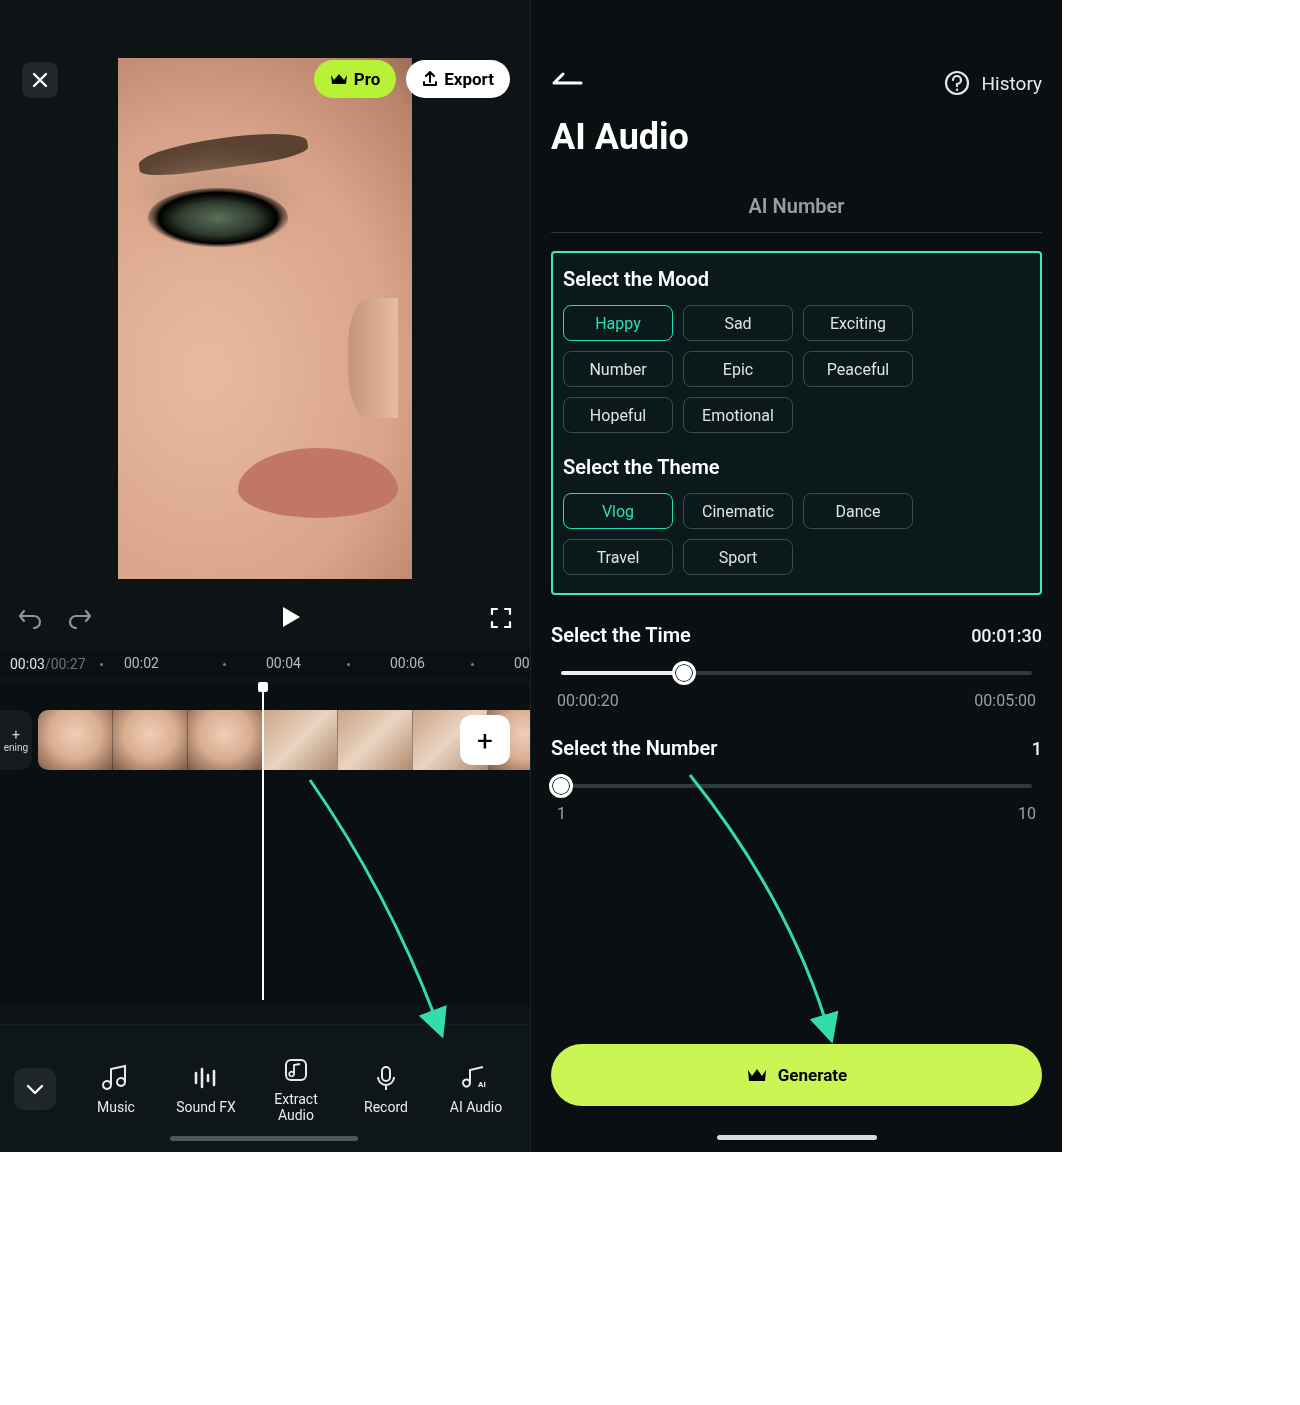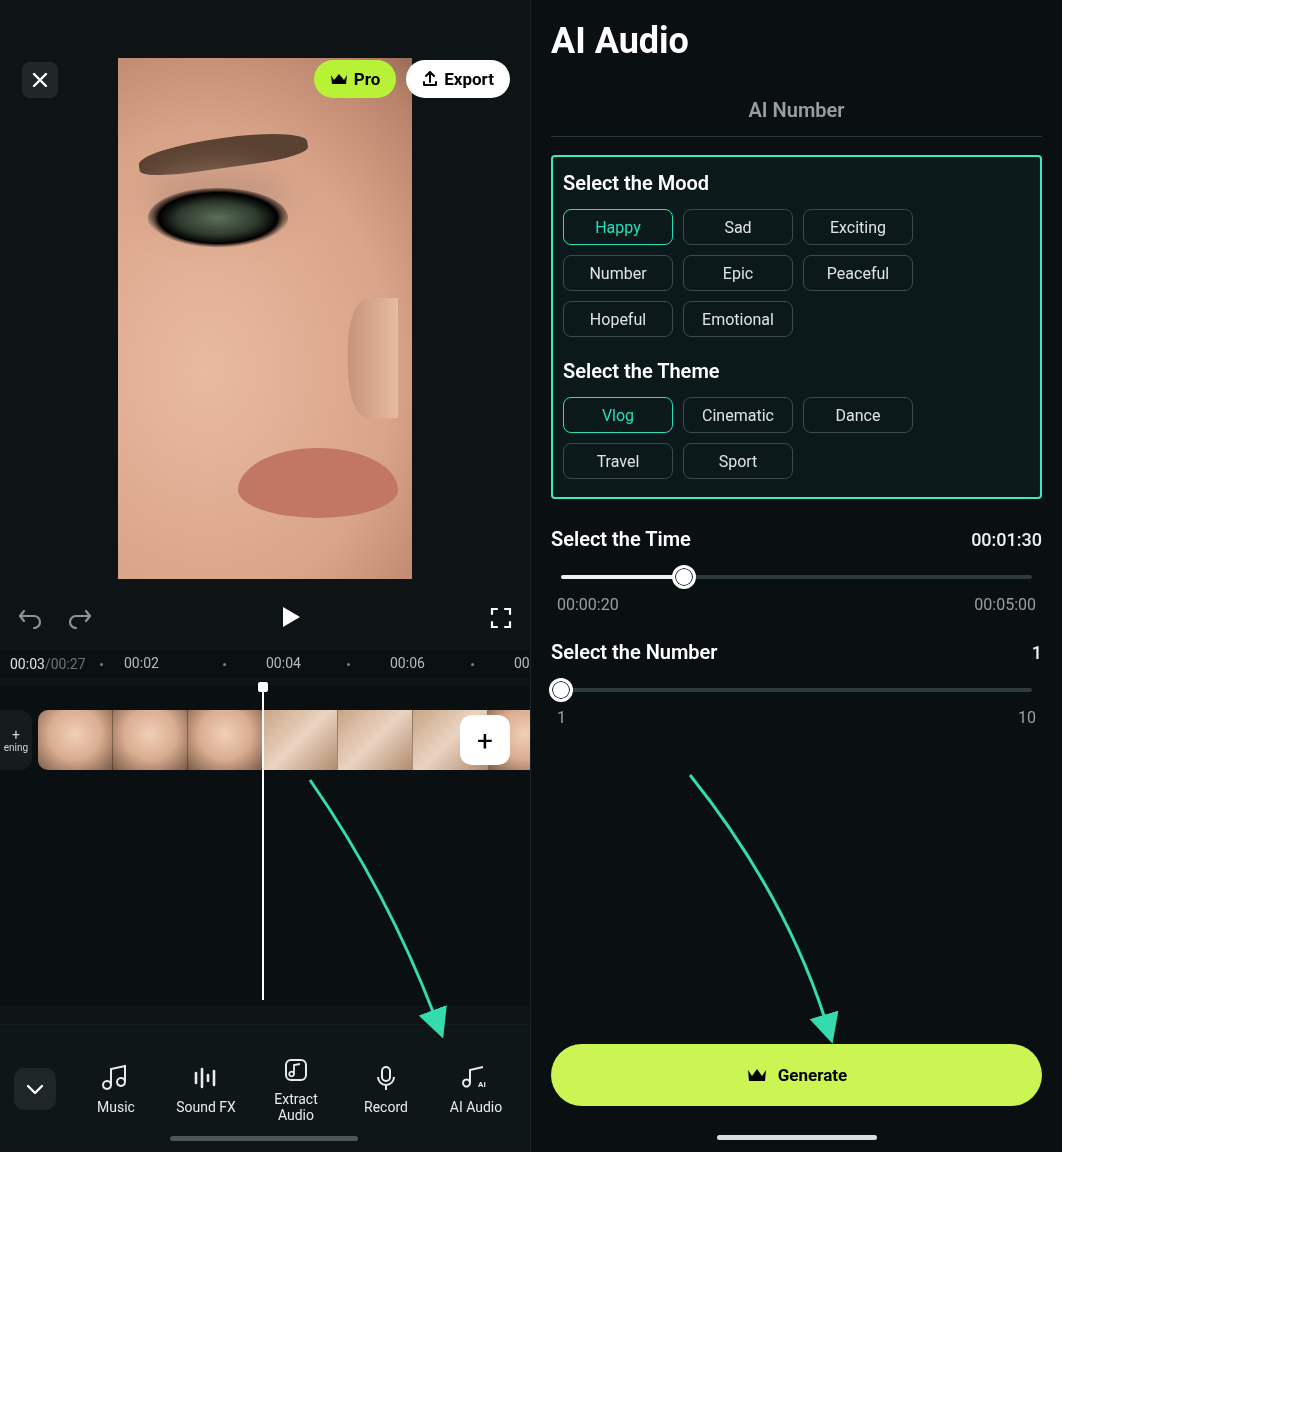--- a/index.html
+++ b/index.html
@@ -388,20 +388,34 @@
             <path d="M9 20 V7 L22 4 M9 20 A3.5 3.5 0 1 1 9 19.99" stroke="#e8ebeb" stroke-width="2" fill="none"></path>
             <text x="17" y="24" font-size="8" fill="#e8ebeb" font-weight="700">AI</text>
           </svg>
         <span>AI Audio</span>
       </div>
     </div>
     <div class="home-indicator-left"></div>
   </div>
 
   <div class="right-pane">
+    <div class="rp-top">
+      <span class="back-arrow">
+        <svg width="34" height="20" viewBox="0 0 34 20">
+            <path d="M12 3 L3 12 M3 12 H30" stroke="#fff" stroke-width="3" fill="none" stroke-linecap="round"></path>
+          </svg>
+      </span>
+      <div class="history-group">
+        <svg width="26" height="26" viewBox="0 0 26 26">
+            <circle cx="13" cy="13" r="11" stroke="#e6e9e9" stroke-width="2.2" fill="none"></circle>
+            <path d="M9 10 A4 4 0 1 1 13 14 V16 M13 19.5 V20" stroke="#e6e9e9" stroke-width="2.2" fill="none" stroke-linecap="round"></path>
+          </svg>
+        <span>History</span>
+      </div>
+    </div>
 
     <div class="rp-title">AI Audio</div>
 
     <div class="tabs">
       <div class="tab">AI Number</div>
     </div>
 
     <div class="highlight-box">
       <div class="section-label">Select the Mood</div>
       <div class="chip-row" id="mood-row">

